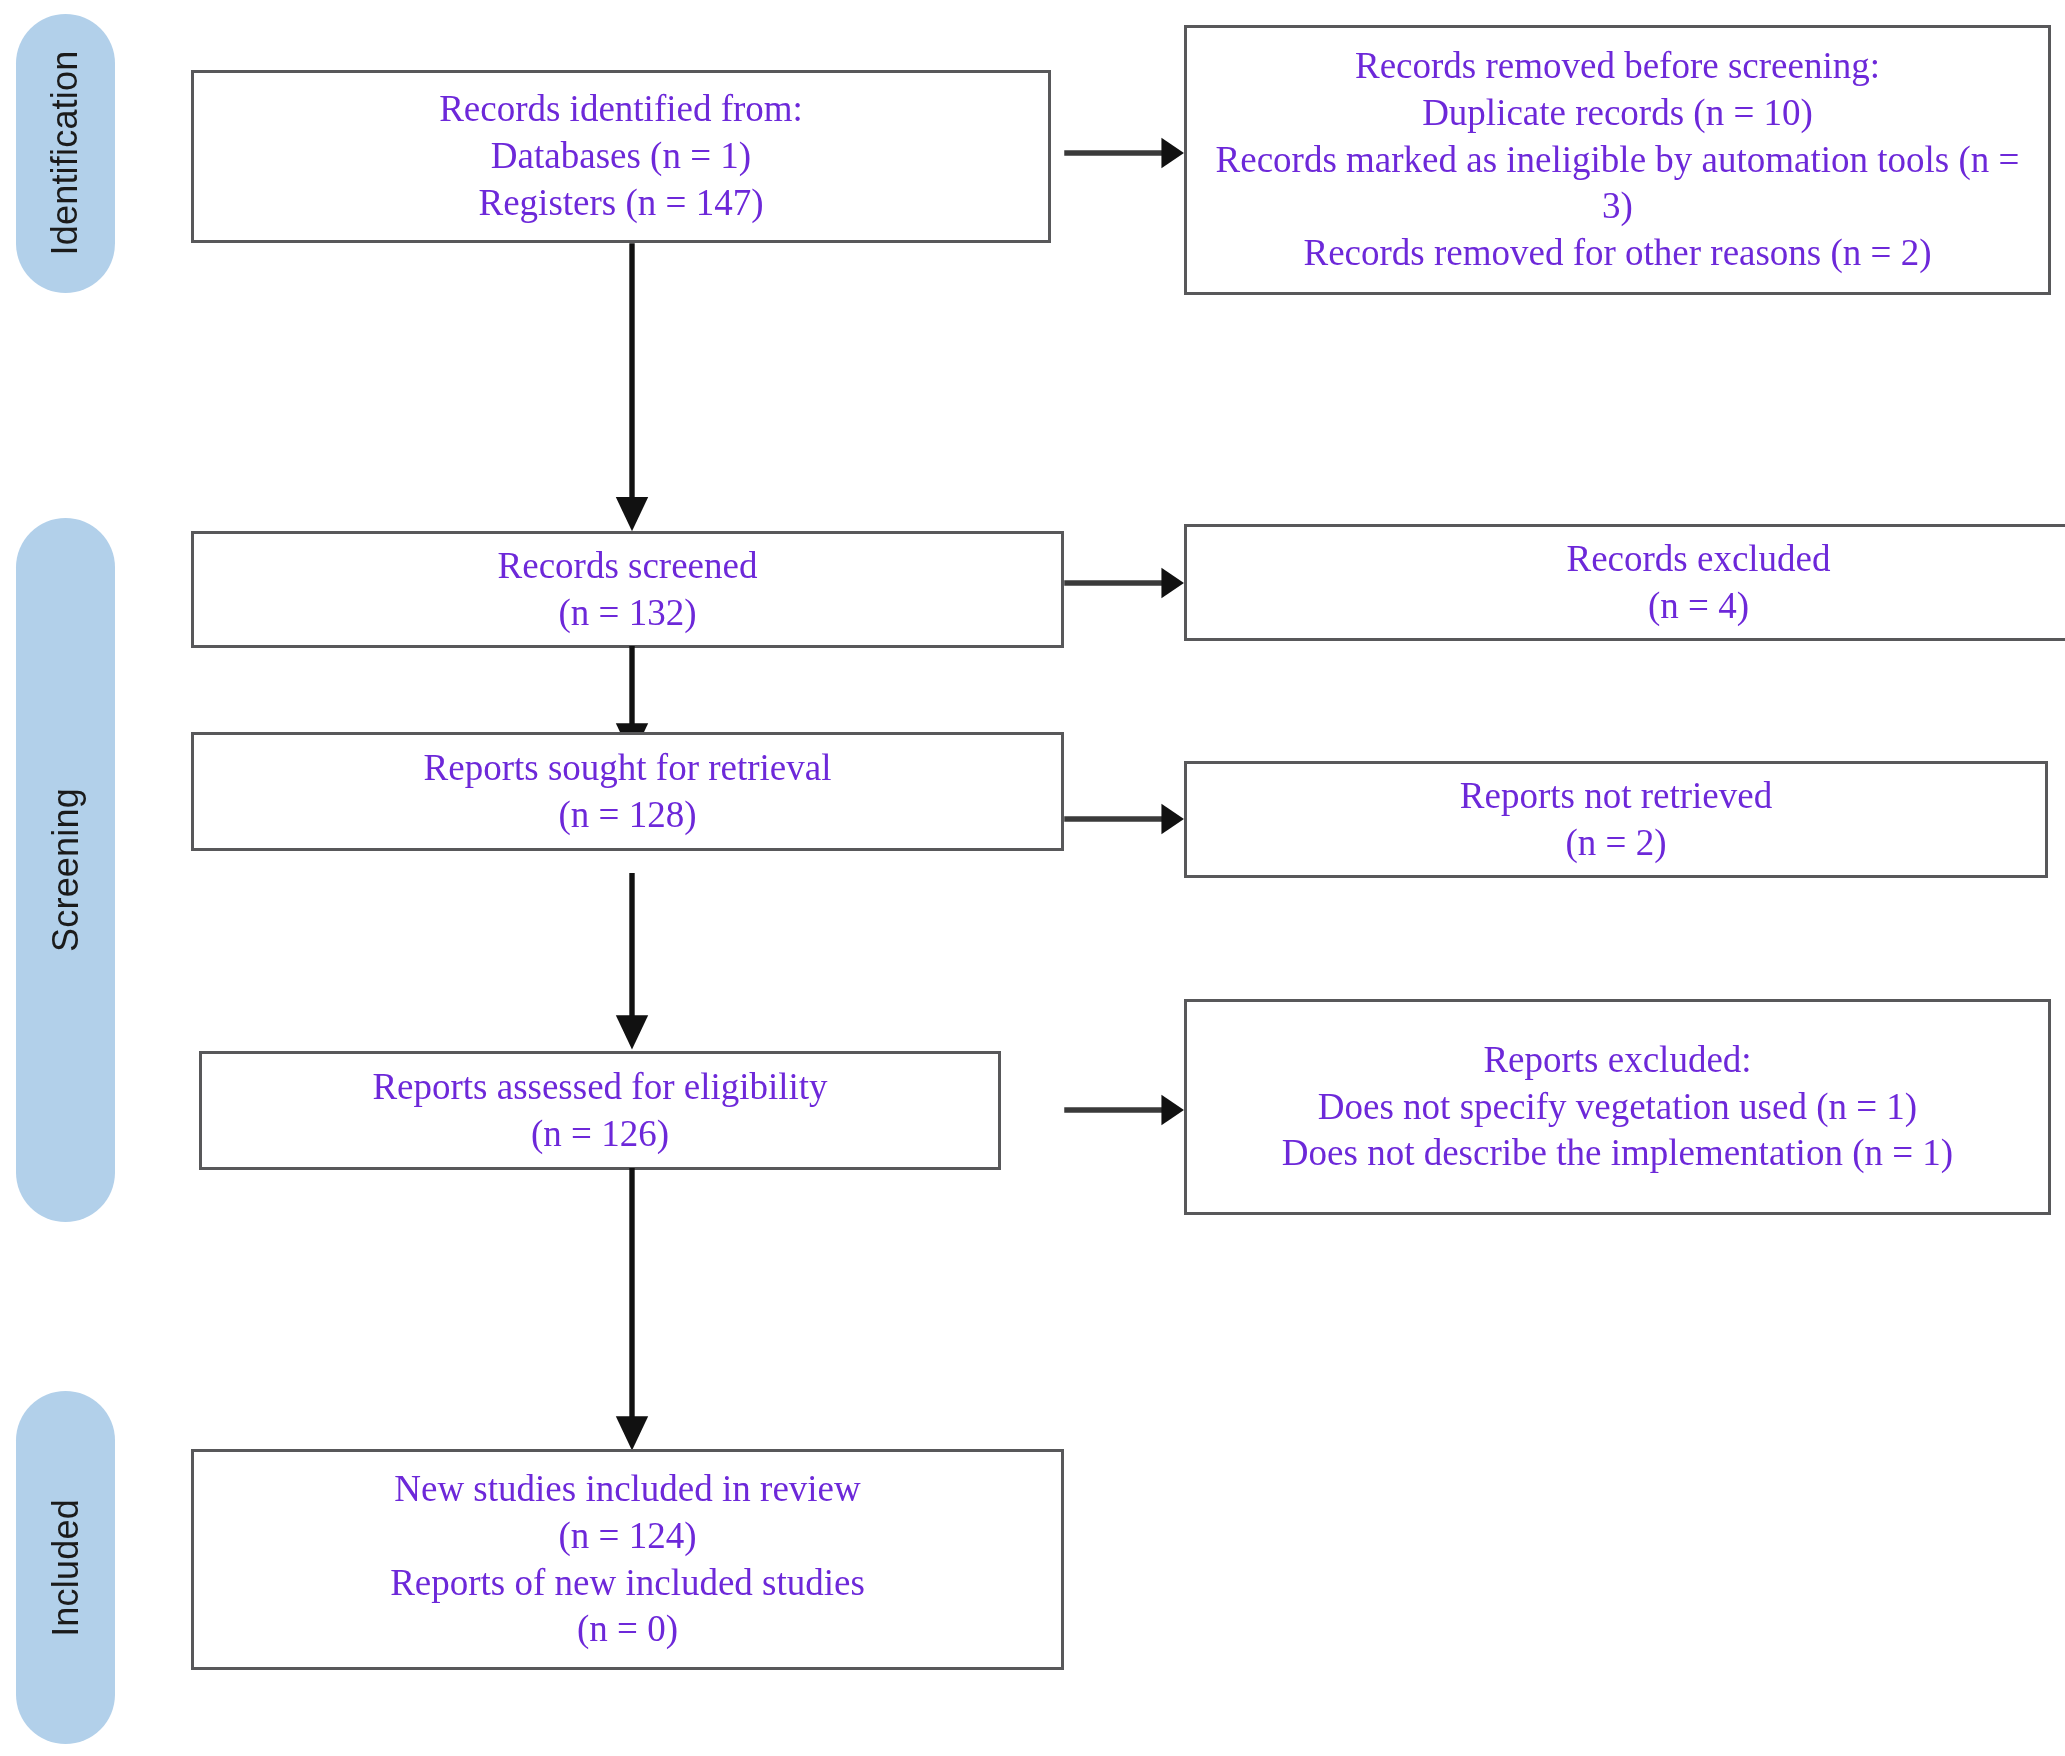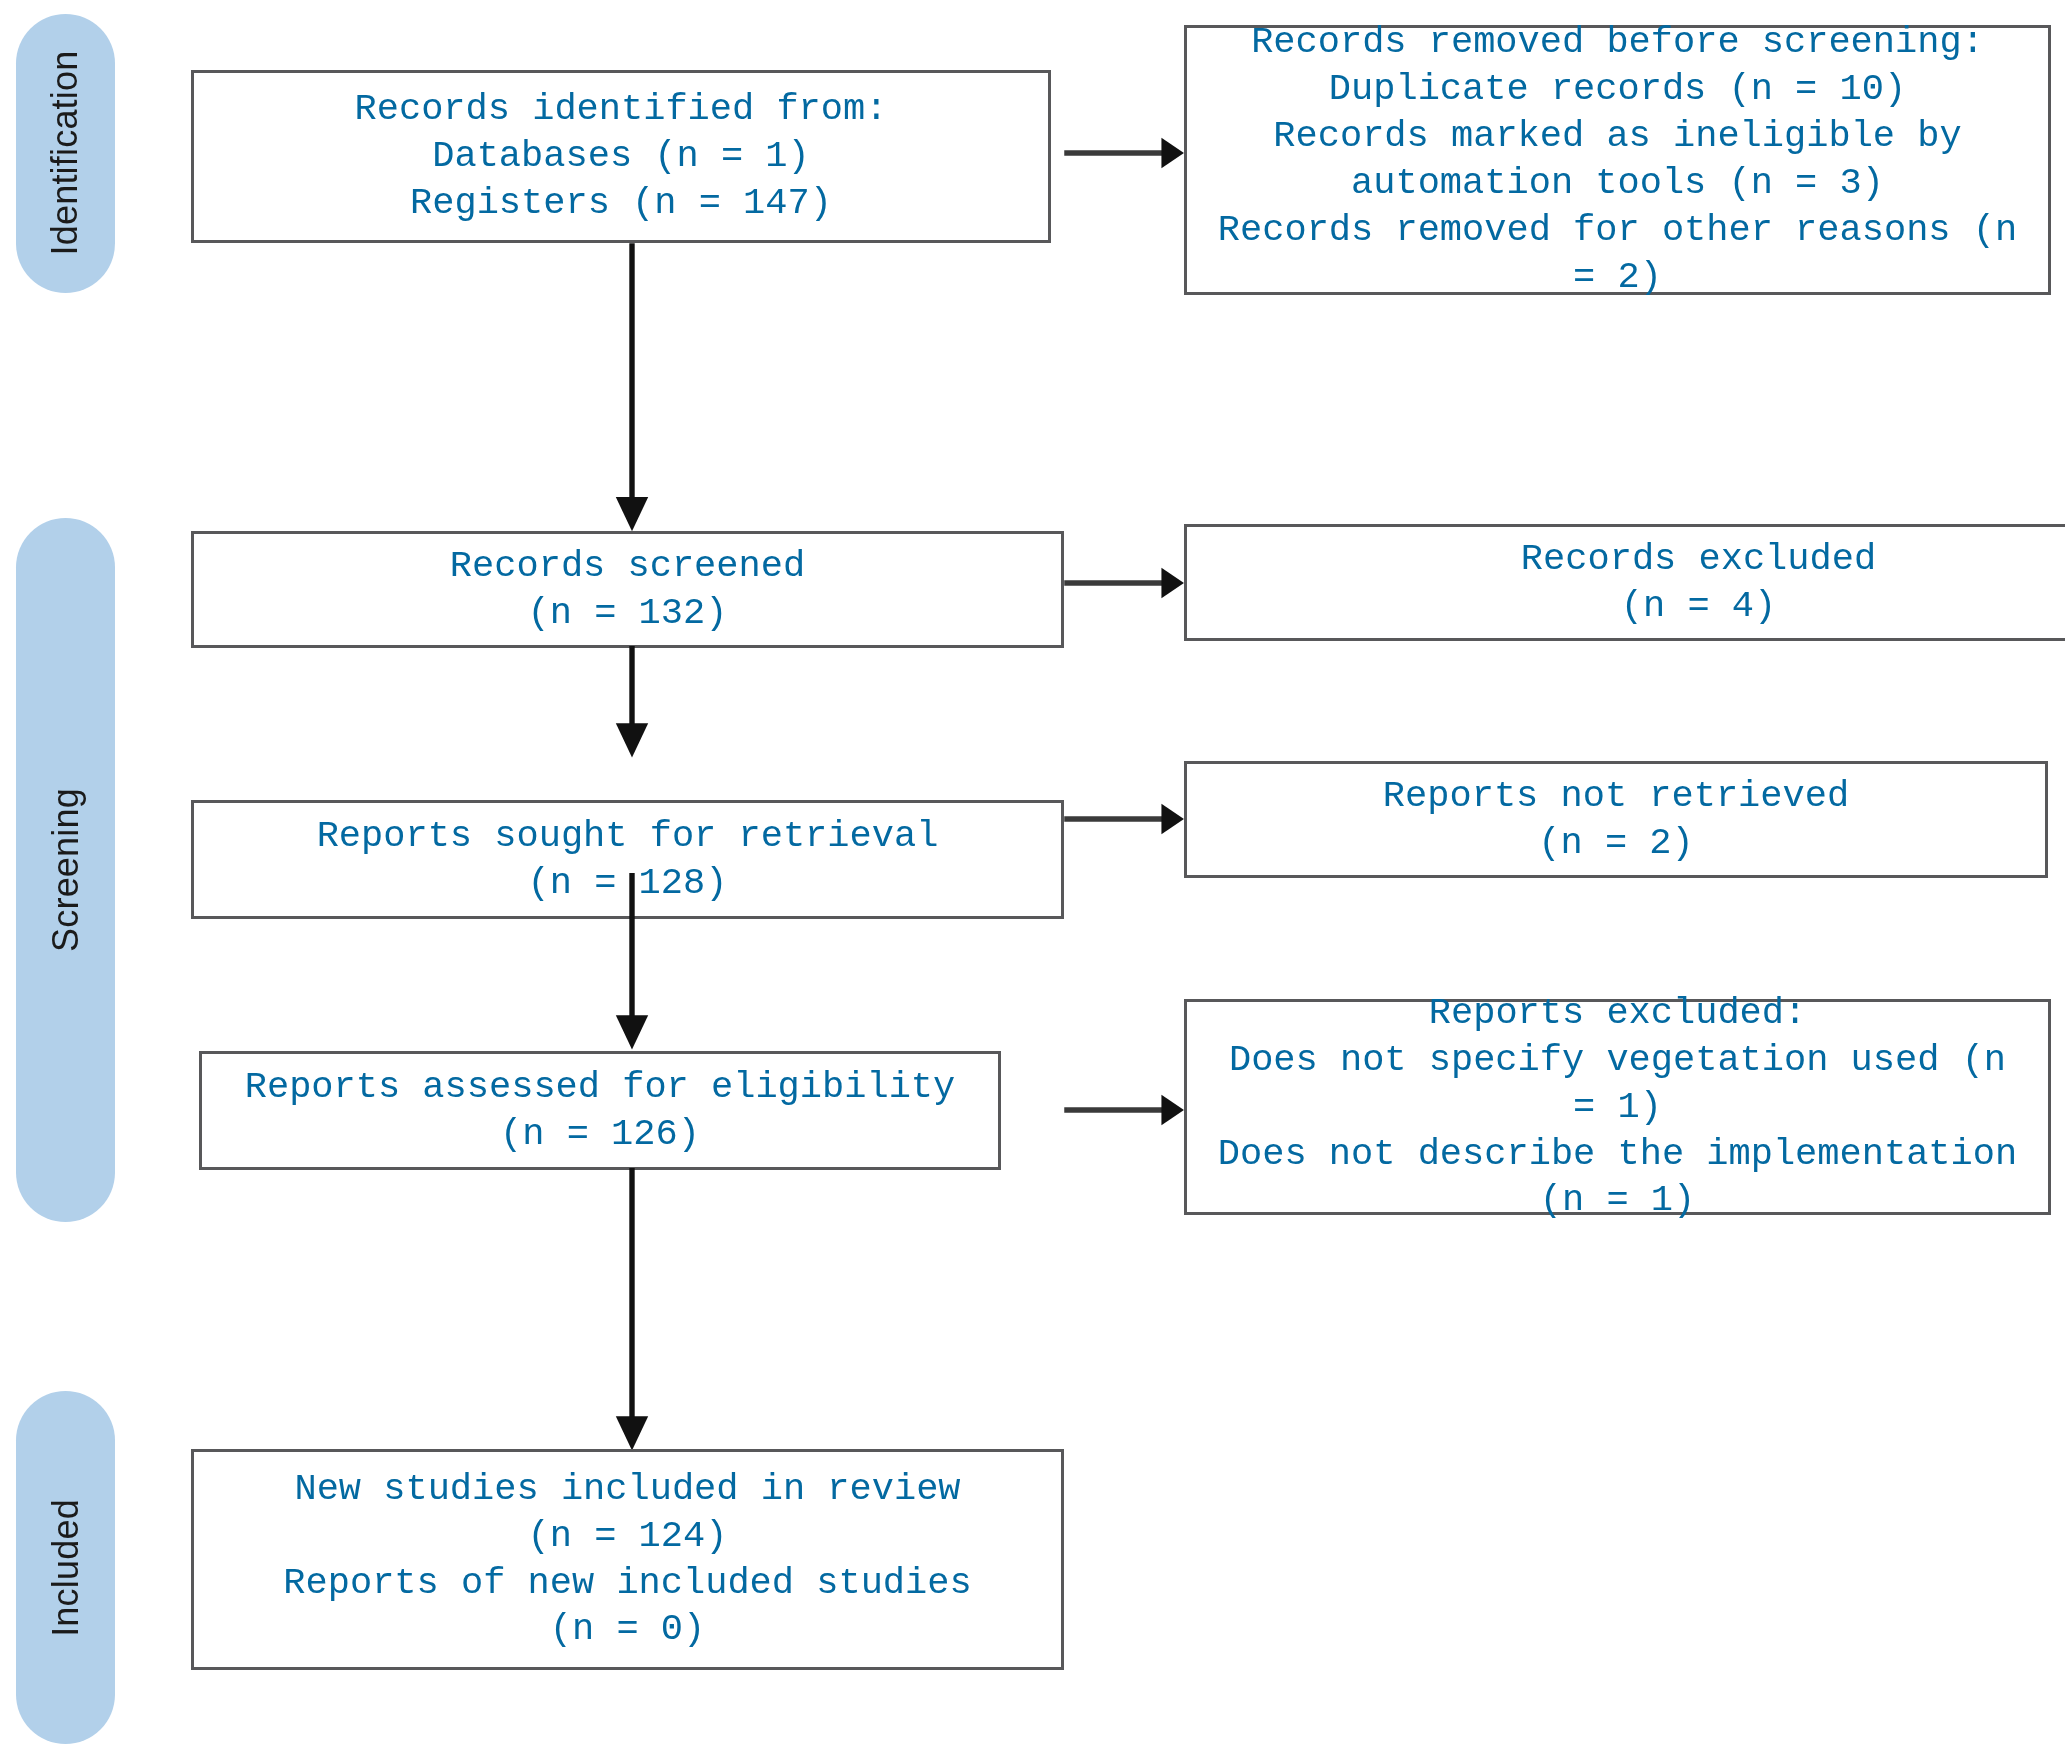--- a/index.html
+++ b/index.html
@@ -41,24 +41,24 @@
     border: 3.6px solid #58585a;
     box-sizing: border-box;
     display: flex;
     align-items: center;
     justify-content: center;
     text-align: center;
   }
   .flow-box-text {
     font-size: 37px;
     line-height: 1.27;
-    color: #0369a1;
+    color: #6d28d9;
     padding: 0 26px;
     white-space: pre-line;
-    font-family: Liberation Mono, monospace;
+    font-family: Liberation Serif, serif;
   }
   
   .conn {
     position: absolute;
   }
   .conn svg {
     display: block;
     overflow: visible;
   }
 </style>
@@ -123,21 +123,21 @@
     </svg>
   </div>
 
   <div class="conn" style="left:605px; top:646px; width:54px; height:115px;">
     <svg width="54" height="115" viewBox="0 0 60 128">
       <line x1="30" y1="0" x2="30" y2="94" stroke="#111111" stroke-width="6"></line>
       <polygon points="12,86 48,86 30,124" fill="#111111"></polygon>
     </svg>
   </div>
 
-  <div class="flow-box" style="left:191px; top:800px; width:873px; height:119px;justify-content:center;">
+  <div class="flow-box" style="left:191px; top:732px; width:873px; height:119px;justify-content:center;">
     <div class="flow-box-text">Reports sought for retrieval
 (n = 128)</div>
   </div>
 
   <div class="flow-box" style="left:1184px; top:761px; width:864px; height:117px;text-align:center;">
     <div class="flow-box-text">Reports not retrieved
 (n = 2)</div>
   </div>
 
   <div class="conn" style="left:1064px; top:801px; width:131px; height:36px;">

